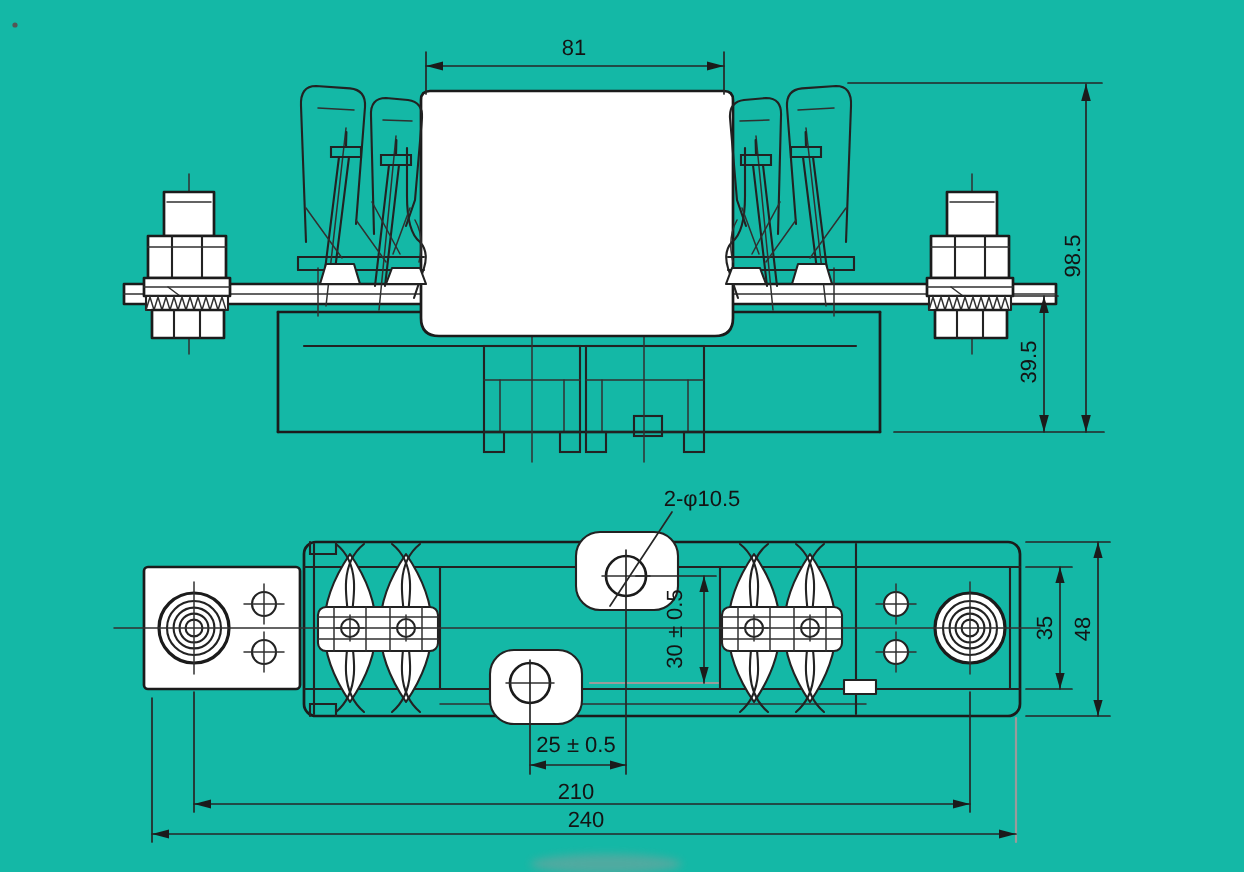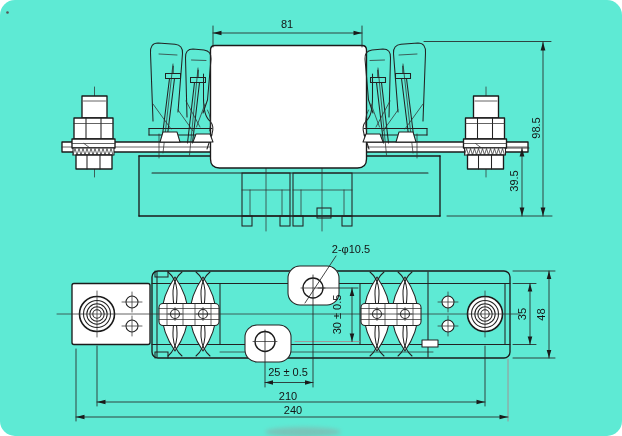--- a/index.html
+++ b/index.html
@@ -1,17 +1,17 @@
 <!DOCTYPE html>
 <html><head>
 <meta charset="utf-8">
 <style>
   html,body{margin:0;padding:0;background:#ffffff;}
-  .stage{position:relative;width:622px;height:436px;background:#5eead4;overflow:hidden;
-         font-family:"Liberation Sans","DejaVu Sans",sans-serif;border-radius:15px;}
+  .stage{position:relative;width:622px;height:436px;background:#14b8a6;overflow:hidden;
+         font-family:"Liberation Sans","DejaVu Sans",sans-serif;}
   svg{display:block}
   .outline{fill:none;stroke:#1b1b1b;stroke-width:1.35;stroke-linejoin:round;stroke-linecap:round;}
   .outline-w{fill:#ffffff;stroke:#1b1b1b;stroke-width:1.35;stroke-linejoin:round;stroke-linecap:round;}
   .med{fill:none;stroke:#222222;stroke-width:1.05;stroke-linecap:round;}
   .med-w{fill:#ffffff;stroke:#222222;stroke-width:1.05;stroke-linejoin:round;}
   .thin{fill:none;stroke:#303030;stroke-width:0.75;stroke-linecap:round;}
   .dim{fill:none;stroke:#262626;stroke-width:0.85;stroke-linecap:round;}
   .dimgray{fill:none;stroke:#9b9b9b;stroke-width:1.1;stroke-linecap:round;}
   .arrow{fill:#1b1b1b;stroke:none;}
   .dimtext{font-family:"Liberation Sans","DejaVu Sans",sans-serif;font-size:11px;fill:#141414;}

